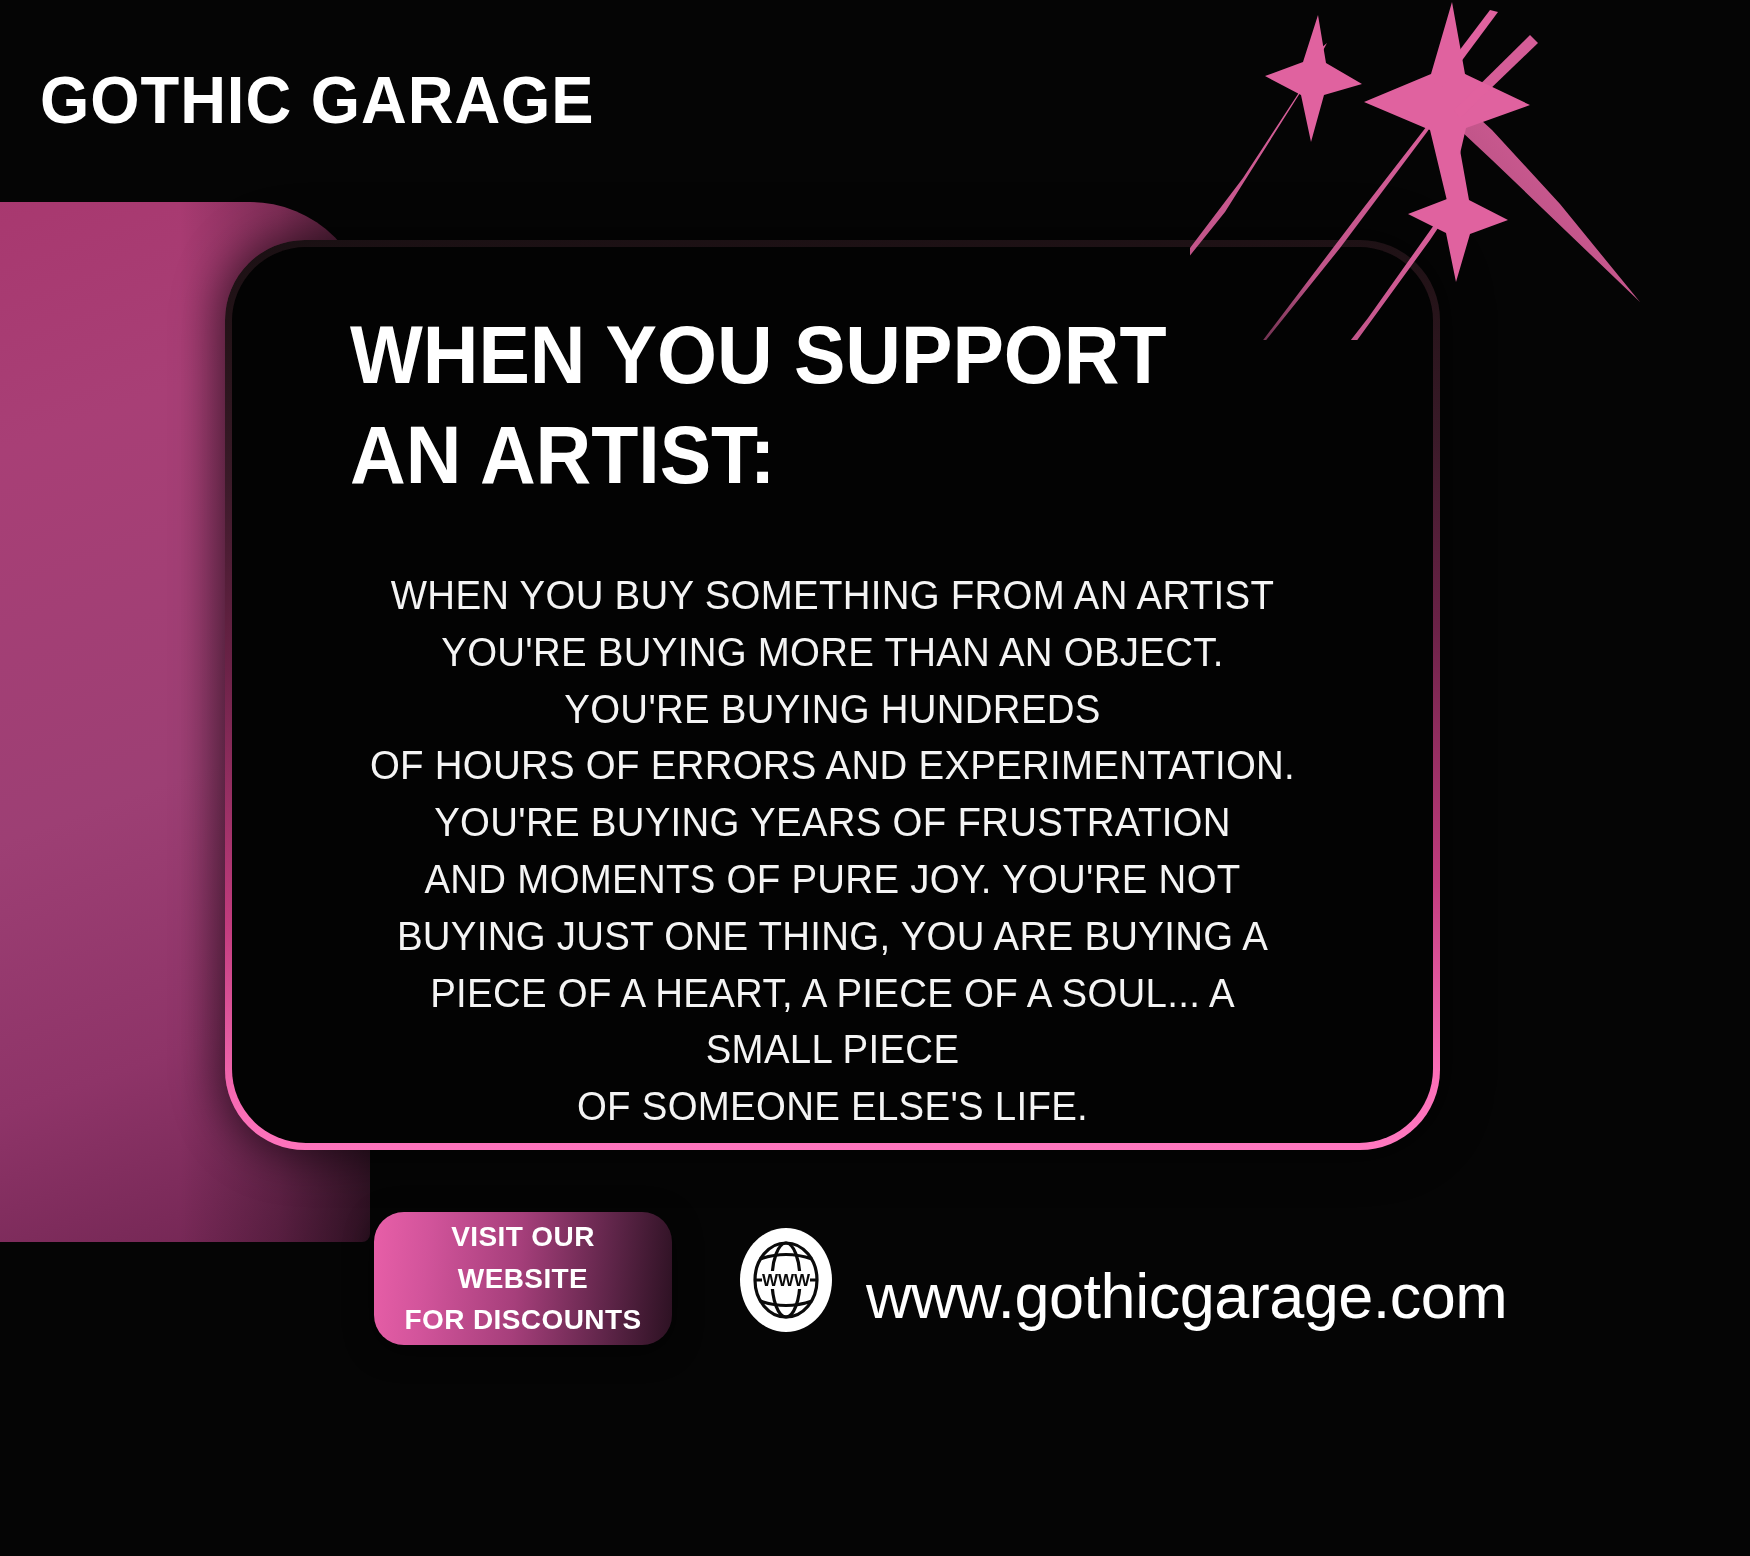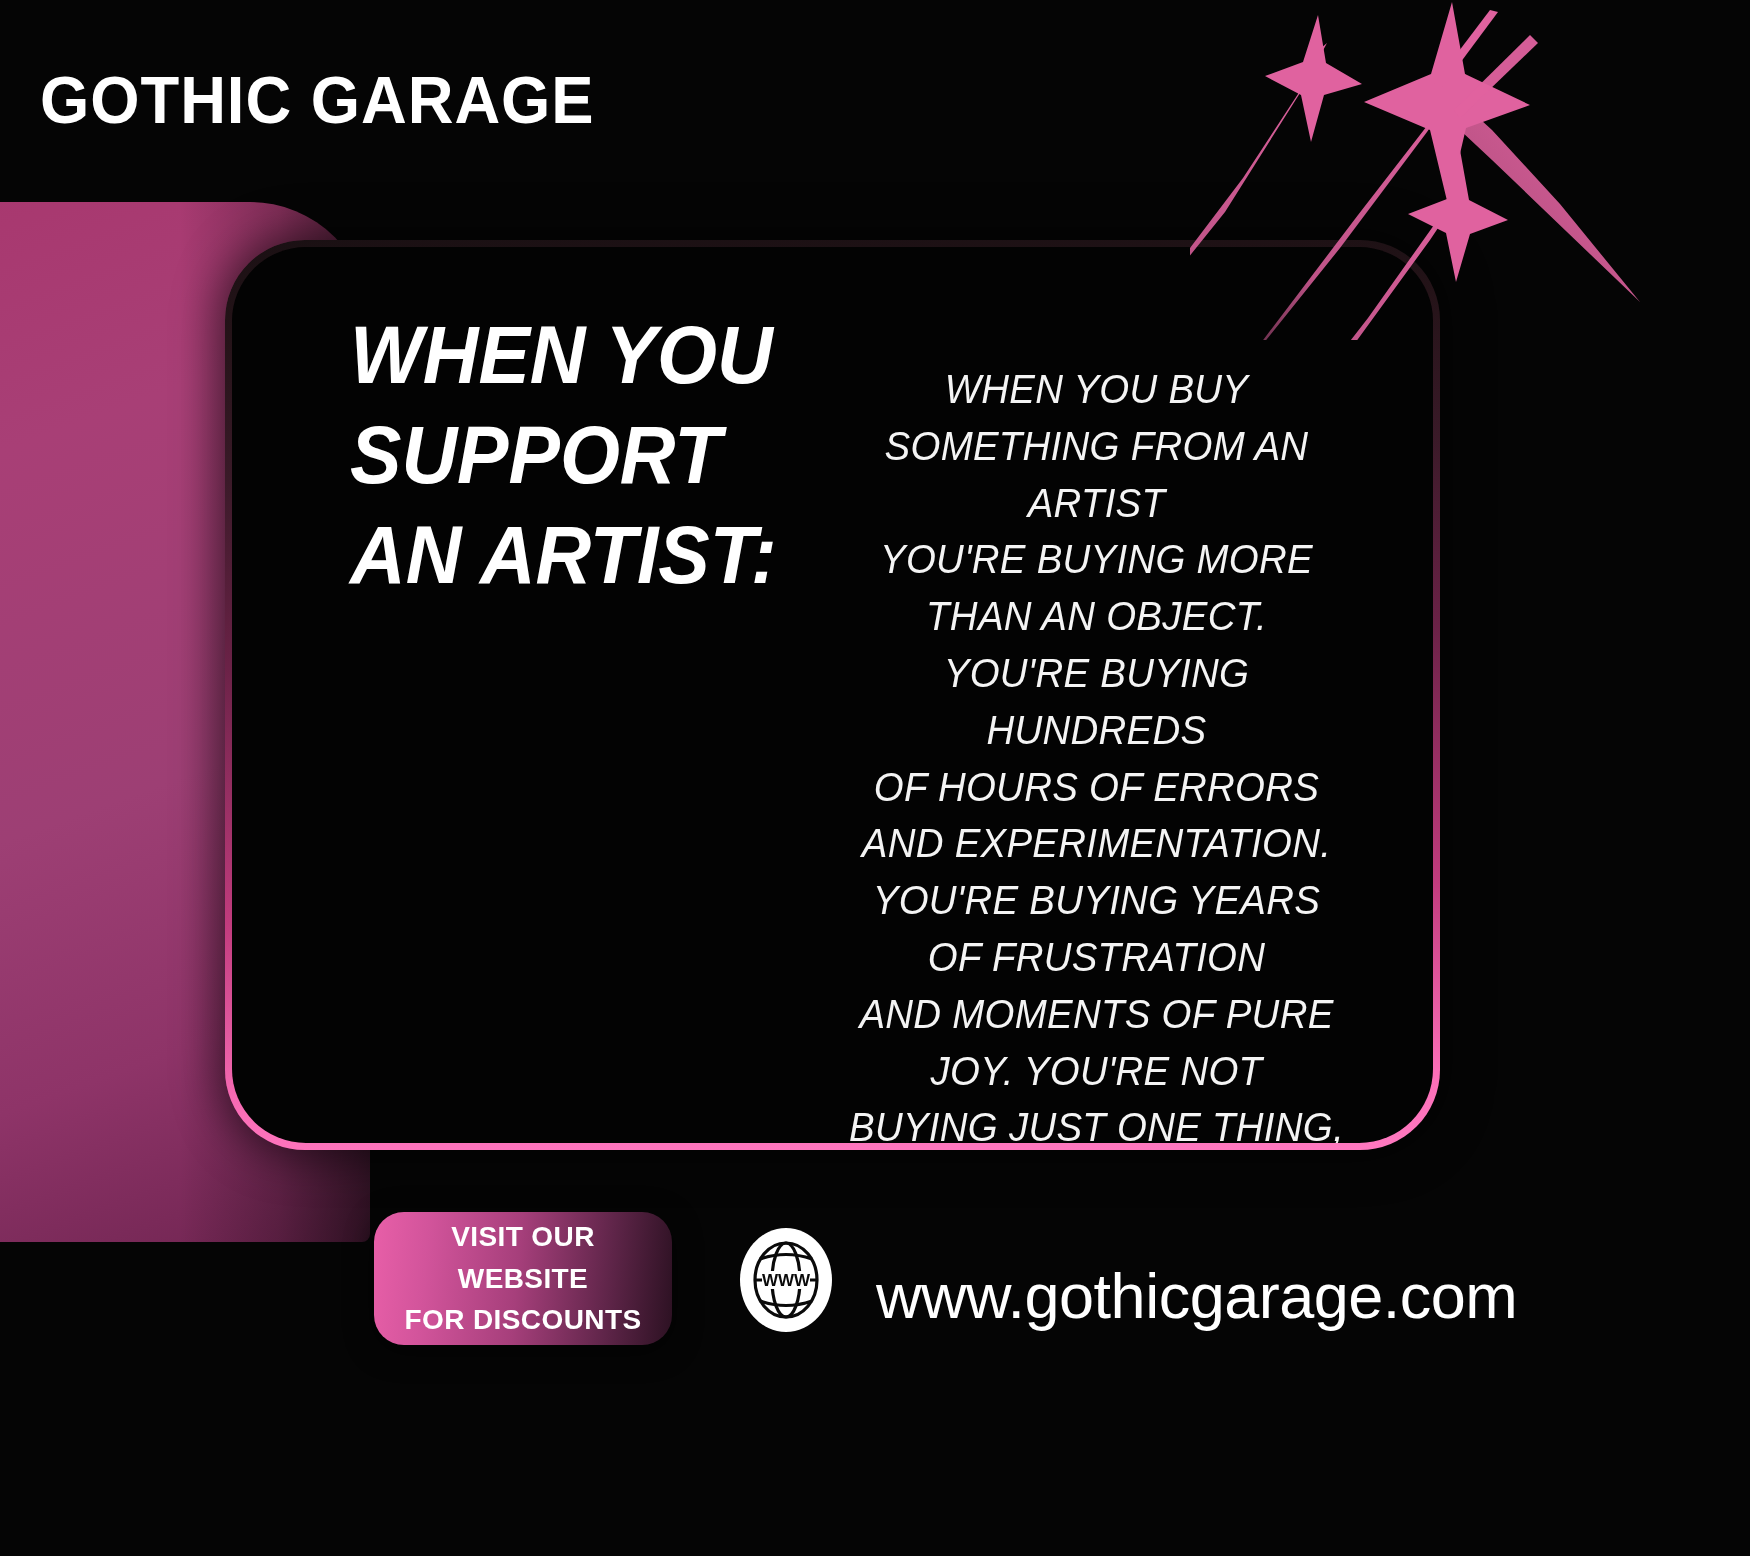--- a/index.html
+++ b/index.html
@@ -78,23 +78,22 @@
         #fb6fb8 92%,
         #ff79c0 100%);
     z-index:5;
     box-shadow:0 0 44px 6px rgba(0,0,0,0.55);
   }
   #card{
     width:100%; height:100%;
     border-radius:74px;
     background:#030303;
     padding:52px 70px 40px 70px;
-    display:flex; flex-direction:row;
+    display:flex; flex-direction:column;
     overflow:hidden;
-    font-style:italic;
   }
 
   #headline{
     color:#ffffff;
     font-weight:bold;
     font-size:82px;
     line-height:1.22;
     letter-spacing:0px;
     transform:scaleX(0.94);
     transform-origin:left center;
@@ -140,21 +139,21 @@
     white-space:pre-line;
     box-shadow:0 6px 28px rgba(0,0,0,0.6);
   }
   #web-row{
     margin-left:68px;
     margin-top:38px;
     display:flex; align-items:flex-end;
   }
   #globe-icon{ width:92px; height:104px; flex:none; }
   #site-url{
-    margin-left:44px;
+    margin-left:34px;
     color:#ffffff;
     font-size:63px;
     font-weight:400;
     letter-spacing:-0.5px;
     white-space:nowrap;
   }
 </style>
 </head>
 <body>
 

